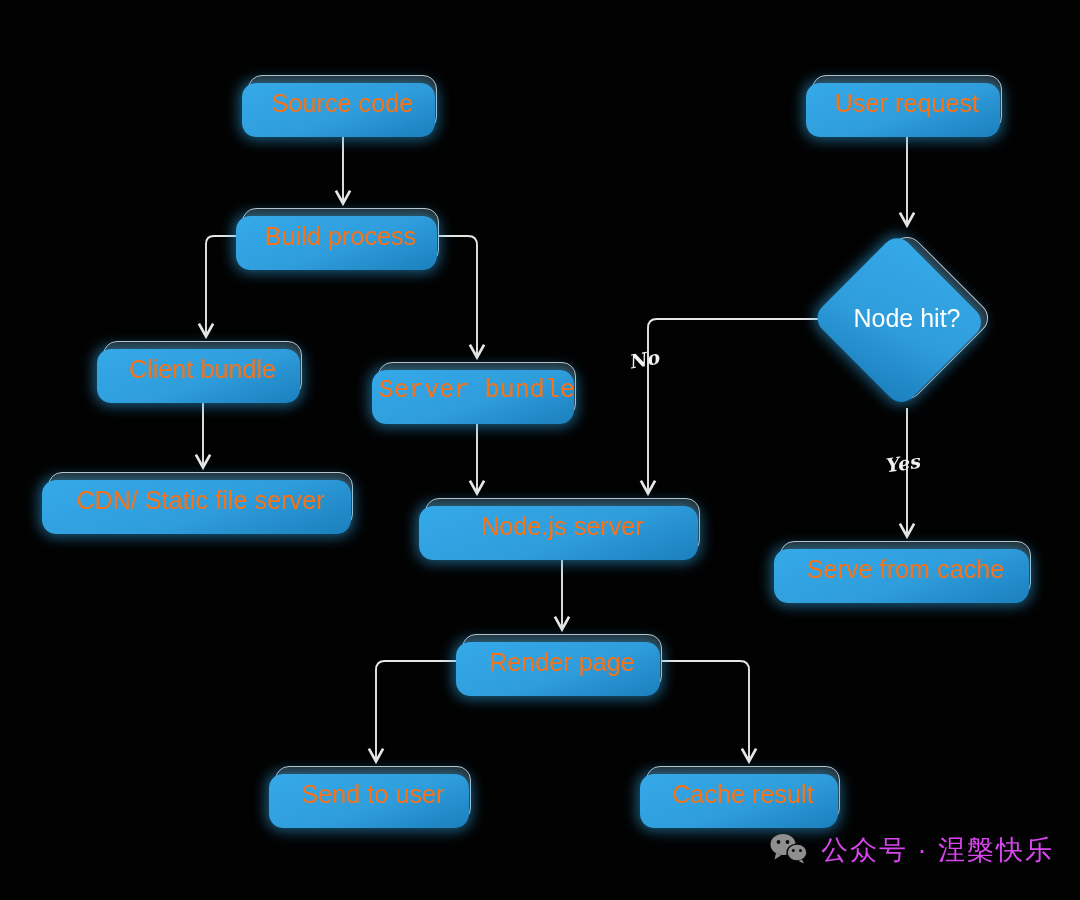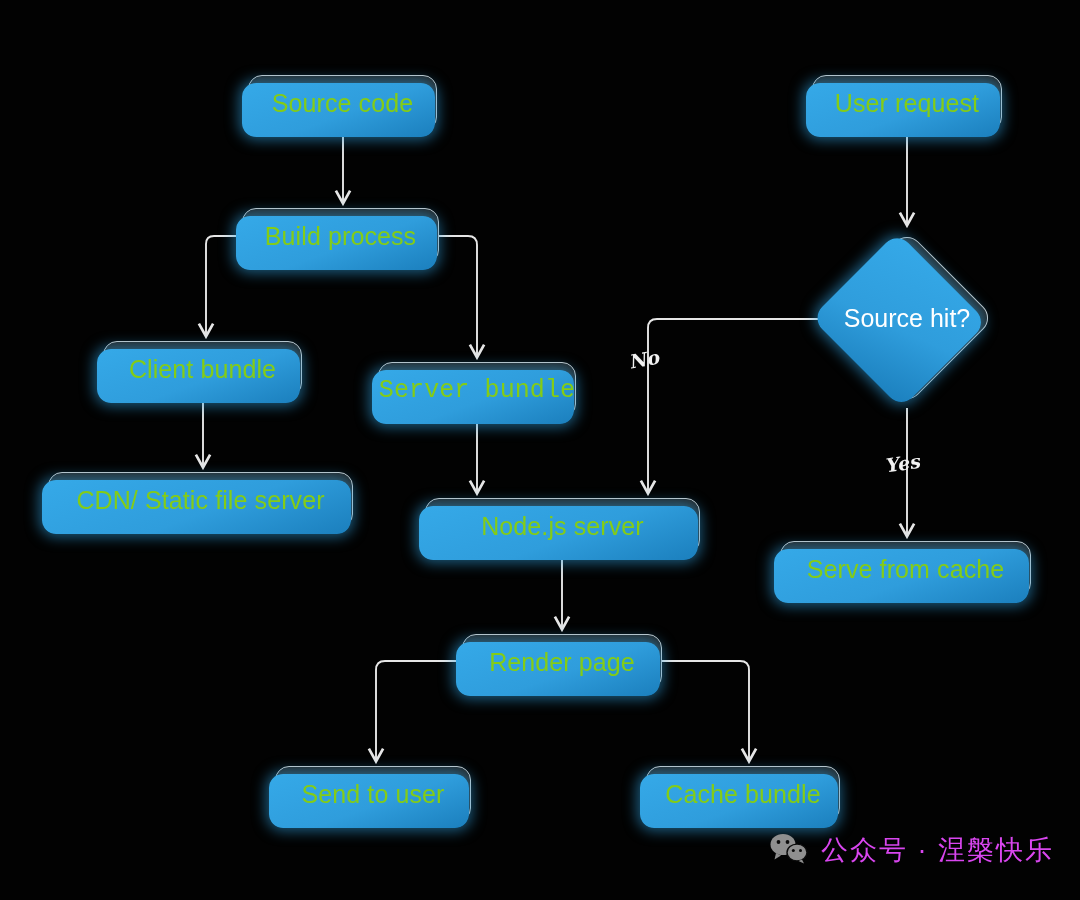--- a/index.html
+++ b/index.html
@@ -16,21 +16,21 @@
     font-family: "Liberation Sans", sans-serif;
   }
 
   
   .node {
     position: absolute;
     box-sizing: border-box;
     background: #232323;
     border: 1.6px solid #c9c9c9;
     border-radius: 14px;
-    color: #84cc16;
+    color: #f97316;
     display: flex;
     align-items: center;
     justify-content: center;
     font-size: 25px;
     font-weight: 500;
     letter-spacing: 0.1px;
     white-space: nowrap;
     z-index: 5;
   }
   
@@ -196,30 +196,30 @@
 
   <div class="node" style="left:462px; top:634px; width:200px; height:56px;">
     <span class="label">Render page</span>
   </div>
 
   <div class="node" style="left:275px; top:766px; width:196px; height:56px;">
     <span class="label">Send to user</span>
   </div>
 
   <div class="node" style="left:646px; top:766px; width:194px; height:56px;">
-    <span class="label">Cache bundle</span>
+    <span class="label">Cache result</span>
   </div>
 
   <div class="node" style="left:812px; top:75px; width:190px; height:56px;">
     <span class="label">User request</span>
   </div>
 
   <div class="diamond-wrap" style="left:845px; top:256px; width:124px; height:124px;">
     <div class="diamond-shape"></div>
-    <div class="diamond-label">Source hit?</div>
+    <div class="diamond-label">Node hit?</div>
   </div>
 
   <div class="node" style="left:780px; top:541px; width:251px; height:56px;">
     <span class="label">Serve from cache</span>
   </div>
 
   <div class="edge-label" style="left:630px; top:348px; transform:rotate(-10deg);">No</div>
 
   <div class="edge-label" style="left:886px; top:452px; transform:rotate(-8deg);">Yes</div>
 

